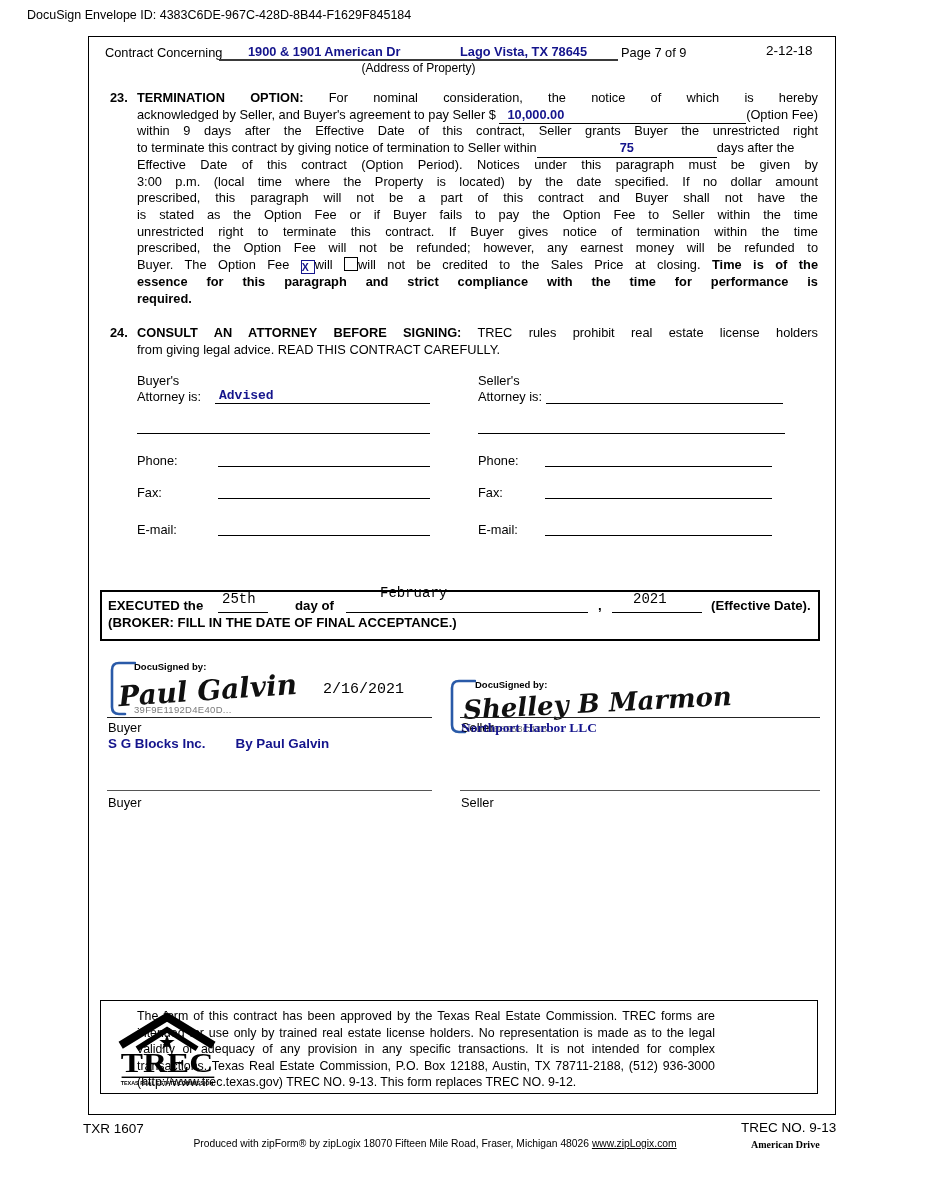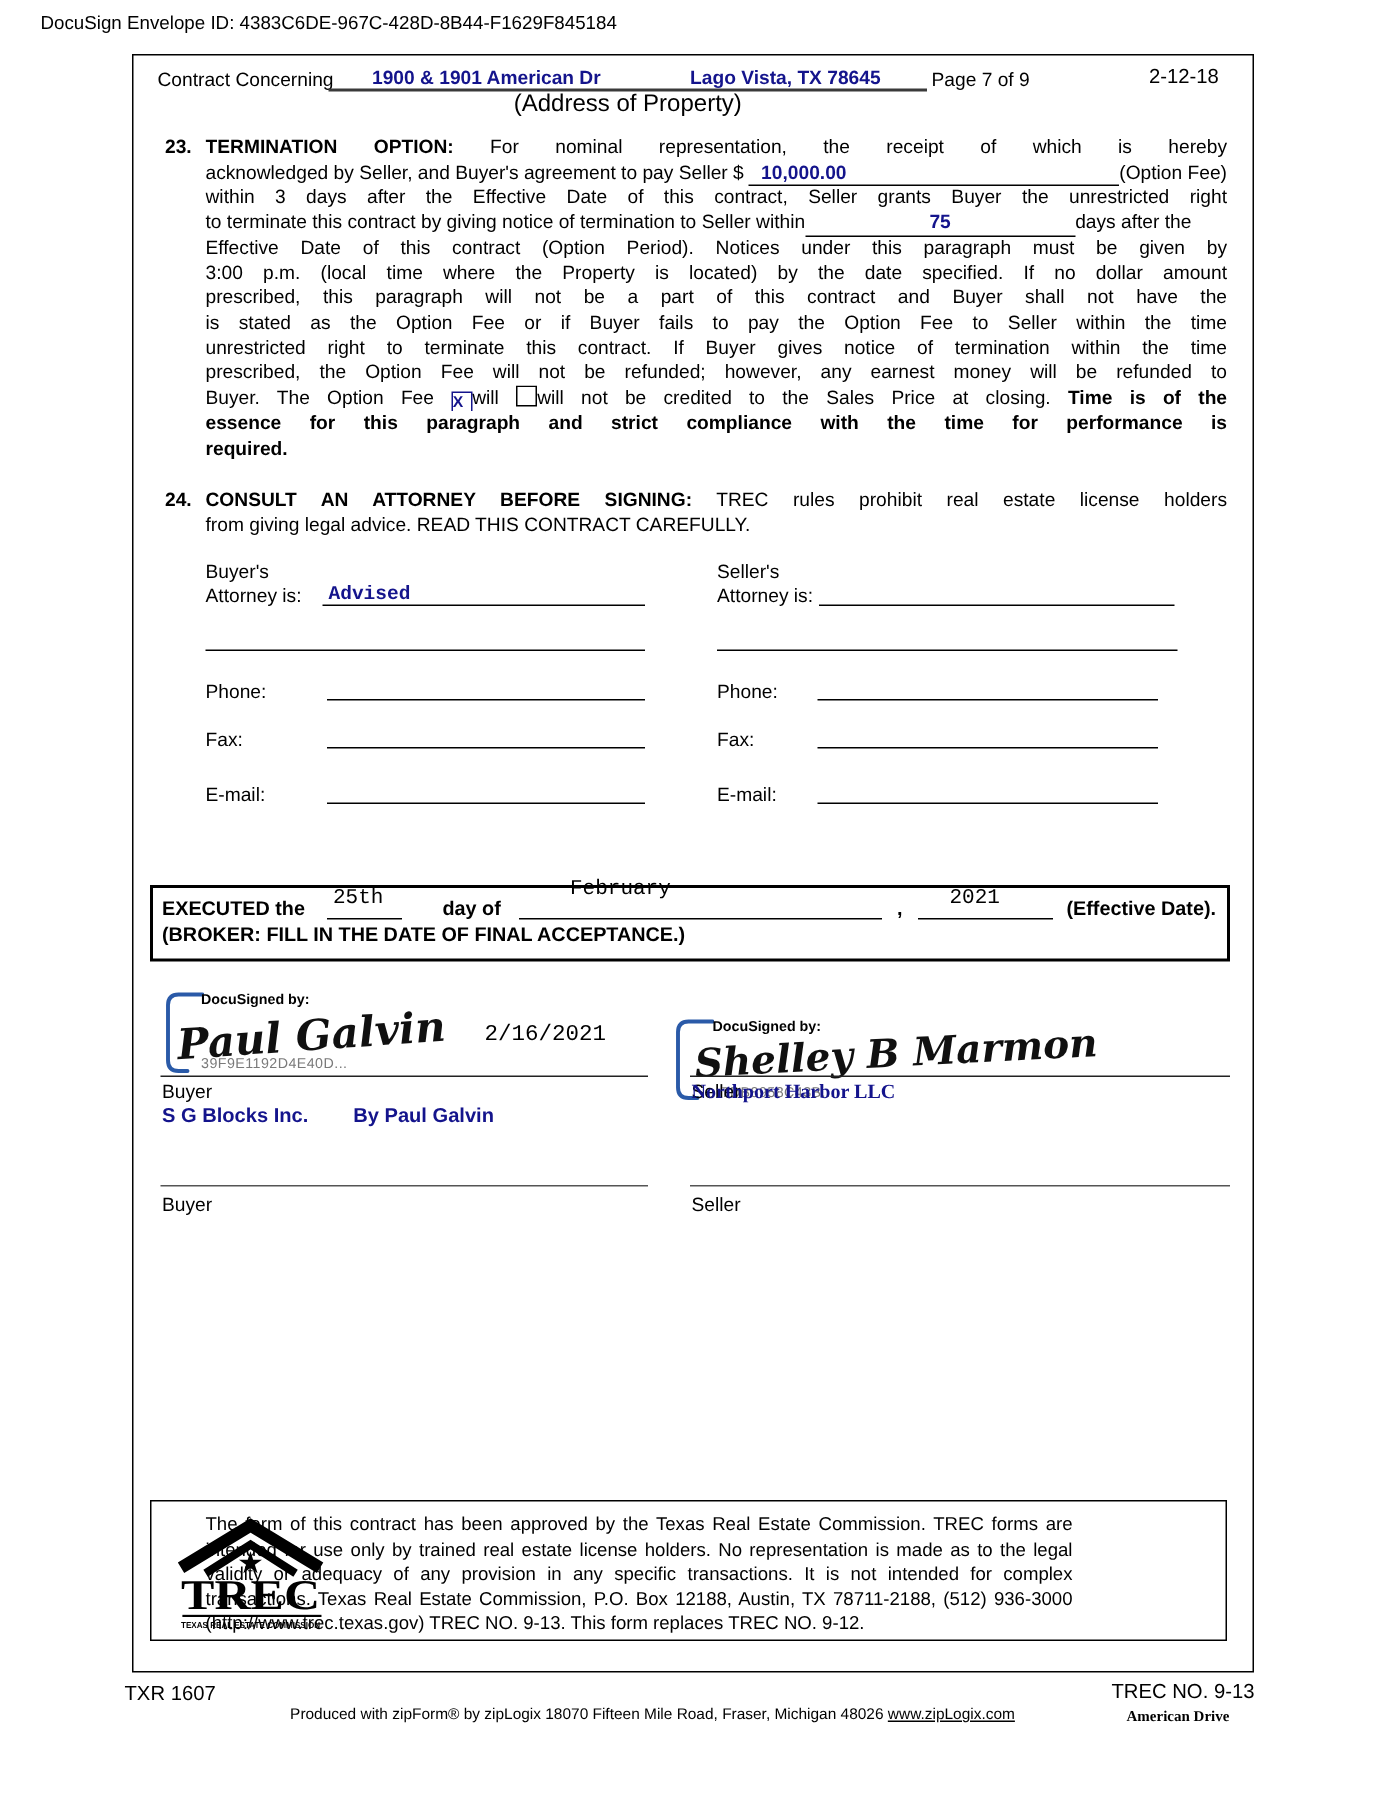--- a/index.html
+++ b/index.html
@@ -15,21 +15,21 @@
   .page-border{left:88px;top:36px;width:746px;height:1077px;border:1.6px solid #000;}
   .envelope{left:27px;top:8px;font-size:12.5px;}
 
   
   .hdr-label{left:105px;top:45px;font-size:12.8px;}
   .hdr-addr1{left:248px;top:44px;font-size:12.8px;}
   .hdr-addr2{left:460px;top:44px;font-size:12.8px;}
   .hdr-page{left:621px;top:45px;font-size:12.8px;}
   .hdr-date{left:766px;top:43px;font-size:13.5px;}
   .hdr-line{left:219px;top:59px;width:399px;border-top:2.2px solid #3a3a3a;}
-  .hdr-caption{left:219px;top:61px;width:399px;text-align:center;font-size:16px;}
+  .hdr-caption{left:219px;top:61px;width:399px;text-align:center;font-size:12px;}
 
   
   .para{position:absolute;left:137px;width:681px;font-size:12.8px;line-height:16.72px;}
   .pnum{position:absolute;left:110px;font-size:12.8px;font-weight:bold;}
   .jl{text-align:justify;text-align-last:justify;height:16.72px;overflow:hidden;}
   .ll{text-align:left;text-align-last:left;height:16.72px;}
   .flexline{display:flex;align-items:baseline;height:16.72px;}
   .fill{flex:1 1 auto;border-bottom:1.4px solid #000;min-width:60px;}
   .fill-left{padding-left:8px;text-align:left;}
   .fill-center{text-align:center;}
@@ -78,27 +78,27 @@
 <div class="abs hdr-label">Contract Concerning</div>
 <div class="abs hdr-addr1 navy">1900 &amp; 1901 American Dr</div>
 <div class="abs hdr-addr2 navy">Lago Vista, TX 78645</div>
 <div class="abs hdr-page">Page 7 of 9</div>
 <div class="abs hdr-date">2-12-18</div>
 <div class="abs hdr-line"></div>
 <div class="abs hdr-caption">(Address of Property)</div>
 
 <div class="abs pnum" style="top:90px;">23.</div>
 <div class="para" style="top:90px;">
-  <div class="jl"><span class="b">TERMINATION OPTION:</span> <span>For nominal representation, the receipt of which is hereby</span></div>
+  <div class="jl"><span class="b">TERMINATION OPTION:</span> <span>For nominal consideration, the notice of which is hereby</span></div>
   <div class="flexline">
     <span>acknowledged by Seller, and Buyer's agreement to pay Seller $</span>&nbsp;
     <span class="fill fill-left"><span class="navy">10,000.00</span></span>
     <span>(Option Fee)</span>
   </div>
-  <div class="jl">within 3 days after the Effective Date of this contract, Seller grants Buyer the unrestricted right</div>
+  <div class="jl">within 9 days after the Effective Date of this contract, Seller grants Buyer the unrestricted right</div>
   <div class="flexline">
     <span>to terminate this contract by giving notice of termination to Seller within</span>
     <span class="fill fill-center" style="max-width:180px;"><span class="navy">75</span></span>
     <span>days after the</span>
   </div>
   <div class="jl">Effective Date of this contract (Option Period). Notices under this paragraph must be given by</div>
   <div class="jl">3:00 p.m. (local time where the Property is located) by the date specified. If no dollar amount</div>
   <div class="jl">prescribed, this paragraph will not be a part of this contract and Buyer shall not have the</div>
   <div class="jl">is stated as the Option Fee or if Buyer fails to pay the Option Fee to Seller within the time</div>
   <div class="jl">unrestricted right to terminate this contract. If Buyer gives notice of termination within the time</div>

